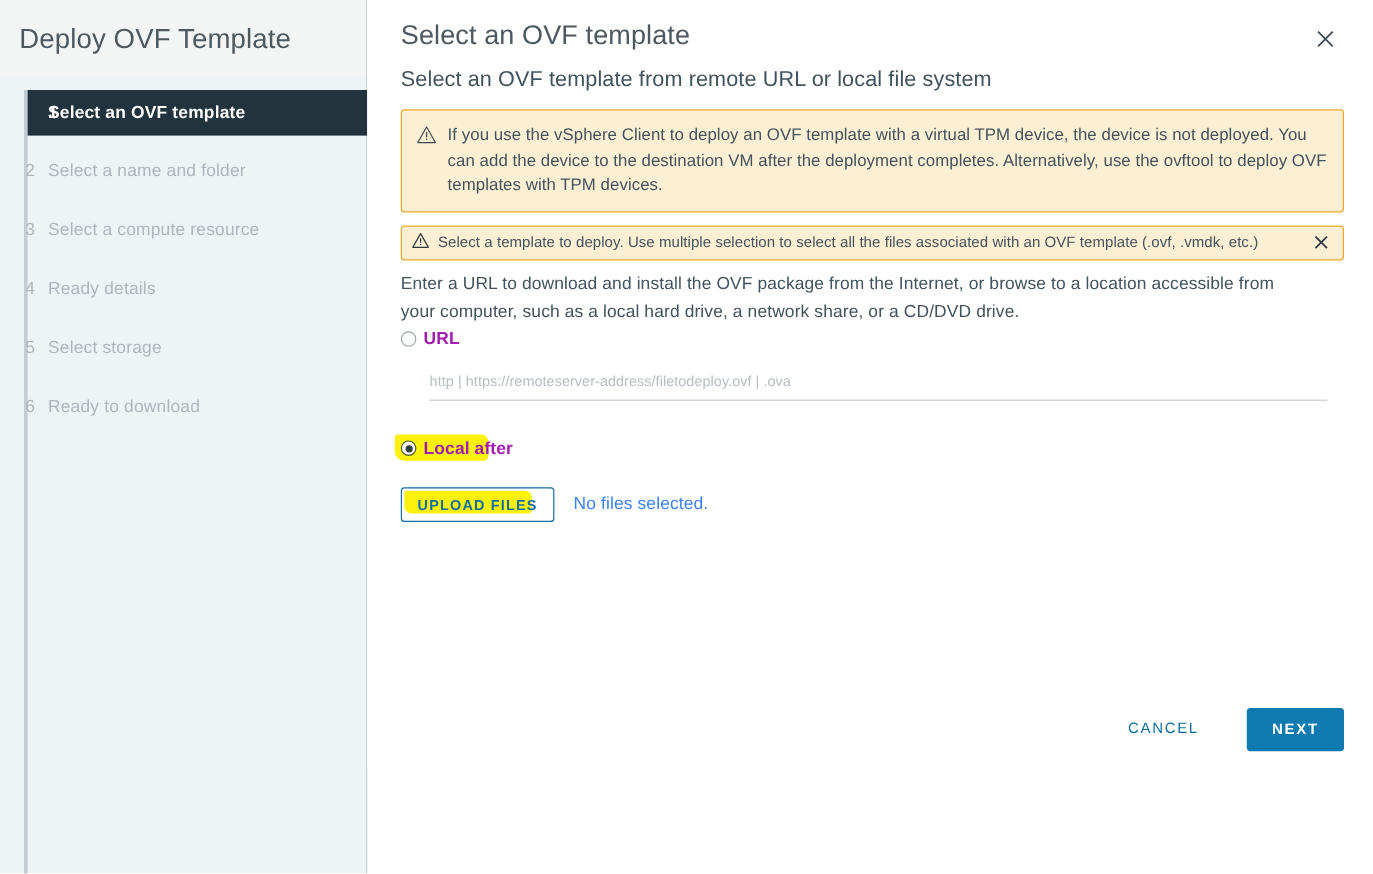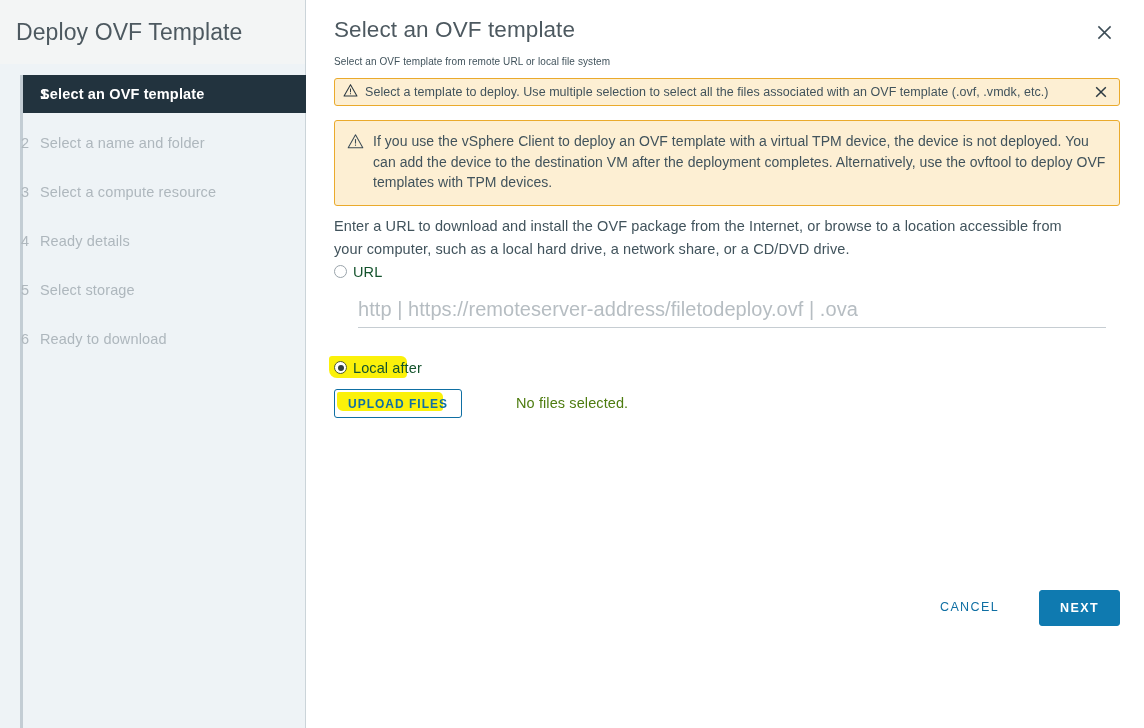--- a/index.html
+++ b/index.html
@@ -116,21 +116,21 @@
     height: 26px;
     margin-top: 5px;
     margin-right: 3px;
     display: flex;
     align-items: center;
     justify-content: center;
     cursor: pointer;
   }
   .close-btn svg { display:block; }
   .main-sub {
-    font-size: 10px;
+    font-size: 18px;
     color: #41535c;
     margin-top: 10px;
     letter-spacing: 0.1px;
   }
 
   
   .alert {
     margin-top: 14px;
     background: #fdefd3;
     border: 1px solid #eaaa2c;
@@ -214,23 +214,24 @@
     position: absolute;
     left: 2.5px;
     top: 2.5px;
     width: 6px;
     height: 6px;
     border-radius: 50%;
     background: #31403f;
   }
   .radio-label {
     font-size: 14.5px;
-    color: #14532d;
+    color: #a21caf;
     margin-left: 6px;
     letter-spacing: 0.1px;
+    font-weight: bold;
   }
   .hl-localfile {
     position: absolute;
     left: -5px;
     top: -4px;
     width: 78px;
     height: 22px;
     background: #fbf10a;
     z-index: -1;
     border-radius: 3px 6px 4px 8px;
@@ -238,31 +239,30 @@
   .radio-row.highlighted { z-index: 1; }
 
   
   .url-field {
     margin: 18px 0 0 24px;
     width: 748px;
     border-bottom: 1px solid #c6cdd2;
     padding-bottom: 6px;
   }
   .url-placeholder {
-    font-size: 20px;
+    font-size: 12px;
     color: #b6bdc2;
     letter-spacing: 0.05px;
   }
 
   
   .upload-row {
     display: flex;
     align-items: center;
-    margin-top: 13px;
-    gap: 38px;
+    margin-top: 24px;
   }
   .upload-wrap {
     position: relative;
     display: inline-block;
   }
   .upload-btn {
     border: 1px solid #0f6fa3;
     border-radius: 3px;
     color: #0f6fa3;
     background: transparent;
@@ -280,21 +280,21 @@
     left: 3px;
     top: 3px;
     width: 106px;
     height: 19px;
     background: #fbf10a;
     z-index: 0;
     border-radius: 2px 5px 3px 6px;
   }
   .no-files {
     font-size: 14.5px;
-    color: #4d7c0f;
+    color: #3b82f6;
     margin-left: 16px;
     letter-spacing: 0.1px;
   }
 
   
   .footer {
     position: absolute;
     right: 24px;
     bottom: 14px;
     display: flex;
@@ -374,48 +374,48 @@
     <div class="main-head">
       <div class="main-title">Select an OVF template</div>
       <div class="close-btn">
         <svg width="15" height="15" viewBox="0 0 15 15" aria-hidden="true">
           <path d="M1.4 1.4 L13.6 13.6 M13.6 1.4 L1.4 13.6" stroke="#3c4c56" stroke-width="1.5" fill="none"></path>
         </svg>
       </div>
     </div>
 
     <div class="main-sub">Select an OVF template from remote URL or local file system</div>
+
+    <div class="alert alert-big">
+      <span class="alert-icon">
+        <svg width="17" height="17" viewBox="0 0 20 20" aria-hidden="true">
+          <path d="M10 2.2 L18.6 17.4 L1.4 17.4 Z" fill="none" stroke="#3c4c56" stroke-width="1.2" stroke-linejoin="round"></path>
+          <rect x="9.35" y="7.2" width="1.3" height="5.2" fill="#3c4c56"></rect>
+          <rect x="9.35" y="13.6" width="1.3" height="1.4" fill="#3c4c56"></rect>
+        </svg>
+      </span>
+      <span class="alert-text">If you use the vSphere Client to deploy an OVF template with a virtual TPM device, the device is not deployed. You can add the device to the destination VM after the deployment completes. Alternatively, use the ovftool to deploy OVF templates with TPM devices.</span>
+    </div>
 
     <div class="alert alert-small">
       <span class="alert-icon">
         <svg width="15" height="15" viewBox="0 0 20 20" aria-hidden="true">
           <path d="M10 2.2 L18.6 17.4 L1.4 17.4 Z" fill="none" stroke="#2d3a42" stroke-width="1.4" stroke-linejoin="round"></path>
           <rect x="9.35" y="7.4" width="1.3" height="5" fill="#2d3a42"></rect>
           <rect x="9.35" y="13.6" width="1.3" height="1.4" fill="#2d3a42"></rect>
         </svg>
       </span>
       <span class="alert-text">Select a template to deploy. Use multiple selection to select all the files associated with an OVF template (.ovf, .vmdk, etc.)</span>
       <span class="alert-close">
         <svg width="12" height="12" viewBox="0 0 12 12" aria-hidden="true">
           <path d="M1.2 1.2 L10.8 10.8 M10.8 1.2 L1.2 10.8" stroke="#2d3a42" stroke-width="1.5" fill="none"></path>
         </svg>
       </span>
     </div>
 
-    <div class="alert alert-big">
-      <span class="alert-icon">
-        <svg width="17" height="17" viewBox="0 0 20 20" aria-hidden="true">
-          <path d="M10 2.2 L18.6 17.4 L1.4 17.4 Z" fill="none" stroke="#3c4c56" stroke-width="1.2" stroke-linejoin="round"></path>
-          <rect x="9.35" y="7.2" width="1.3" height="5.2" fill="#3c4c56"></rect>
-          <rect x="9.35" y="13.6" width="1.3" height="1.4" fill="#3c4c56"></rect>
-        </svg>
-      </span>
-      <span class="alert-text">If you use the vSphere Client to deploy an OVF template with a virtual TPM device, the device is not deployed. You can add the device to the destination VM after the deployment completes. Alternatively, use the ovftool to deploy OVF templates with TPM devices.</span>
-    </div>
-
     <div class="para">Enter a URL to download and install the OVF package from the Internet, or browse to a location accessible from your computer, such as a local hard drive, a network share, or a CD/DVD drive.</div>
 
     <div class="radio-row">
       <span class="radio"></span>
       <span class="radio-label">URL</span>
     </div>
 
     <div class="url-field">
       <span class="url-placeholder">http | https://remoteserver-address/filetodeploy.ovf | .ova</span>
     </div>

